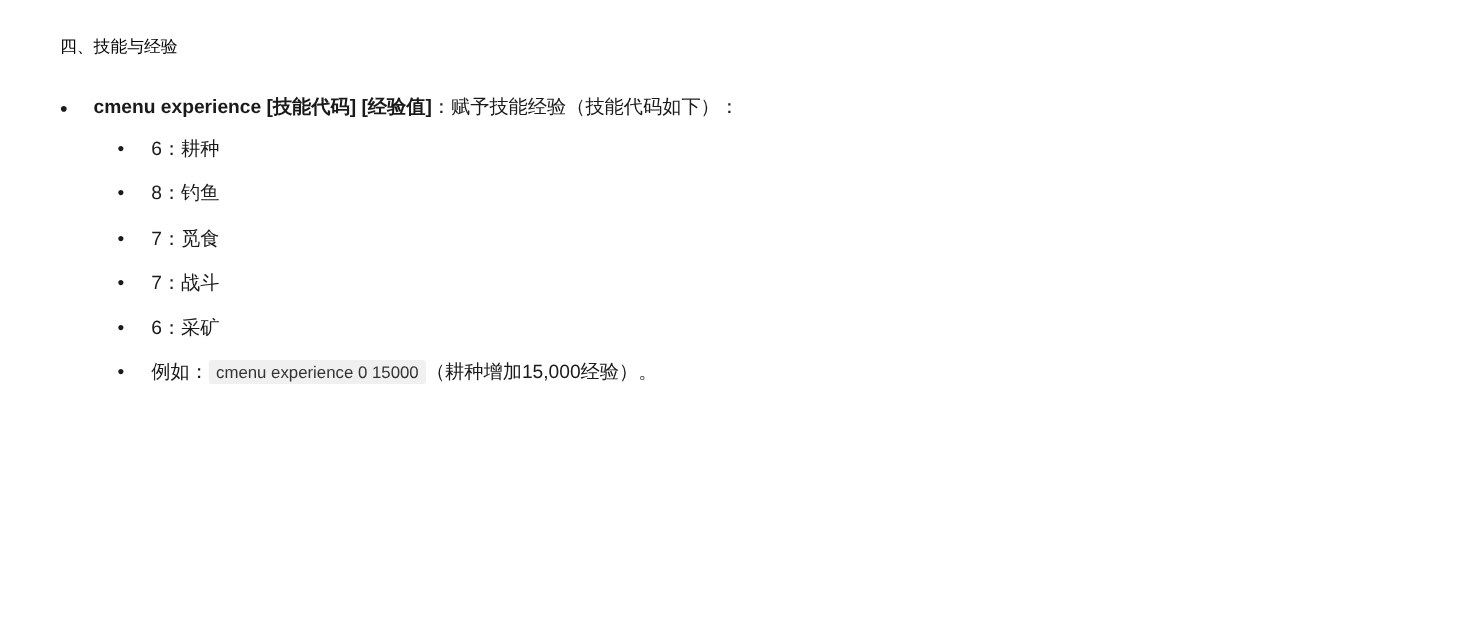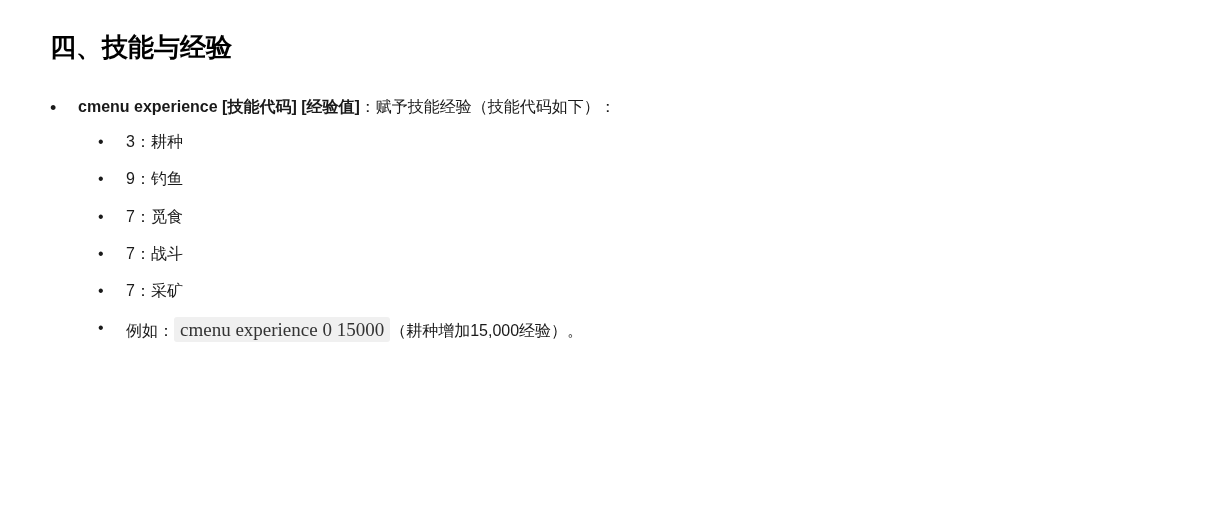--- a/index.html
+++ b/index.html
@@ -12,22 +12,22 @@
       background: #ffffff;
       font-family: -apple-system, BlinkMacSystemFont, "Segoe UI", "PingFang SC", "Hiragino Sans GB", "Microsoft YaHei", sans-serif;
       font-size: 16px;
       color: #1a1a1a;
       width: 1227px;
       min-height: 523px;
       padding: 30px 50px;
     }
 
     .section-title {
-      font-size: 26px;
-      font-weight: 700;
+      font-size: 14px;
+      font-weight: 400;
       margin-bottom: 28px;
       color: #000000;
     }
 
     .outer-list {
       list-style: none;
       padding: 0;
       margin: 0;
     }
 
@@ -72,22 +72,22 @@
     }
 
     .inner-content {
       flex: 1;
     }
 
     code {
       background-color: #f0f0f0;
       border-radius: 3px;
       padding: 2px 6px;
-      font-family: Liberation Serif, serif;
-      font-size: 19px;
+      font-family: Liberation Sans, sans-serif;
+      font-size: 14px;
       color: #333;
     }
 
     strong {
       font-weight: 700;
     }
   </style>
 </head>
 <body>
 
@@ -97,37 +97,37 @@
   <li>
     <span class="outer-bullet">•</span>
     <div class="outer-content">
       <span>
         <strong>cmenu experience [技能代码] [经验值]</strong>：赋予技能经验（技能代码如下）：
       </span>
 
       <ul class="inner-list">
         <li>
           <span class="inner-bullet">•</span>
-          <span class="inner-content">3：耕种</span>
+          <span class="inner-content">6：耕种</span>
         </li>
         <li>
           <span class="inner-bullet">•</span>
-          <span class="inner-content">9：钓鱼</span>
+          <span class="inner-content">8：钓鱼</span>
         </li>
         <li>
           <span class="inner-bullet">•</span>
           <span class="inner-content">7：觅食</span>
         </li>
         <li>
           <span class="inner-bullet">•</span>
           <span class="inner-content">7：战斗</span>
         </li>
         <li>
           <span class="inner-bullet">•</span>
-          <span class="inner-content">7：采矿</span>
+          <span class="inner-content">6：采矿</span>
         </li>
         <li>
           <span class="inner-bullet">•</span>
           <span class="inner-content">
             例如：<code>cmenu experience 0 15000</code>（耕种增加15,000经验）。
           </span>
         </li>
       </ul>
     </div>
   </li>

